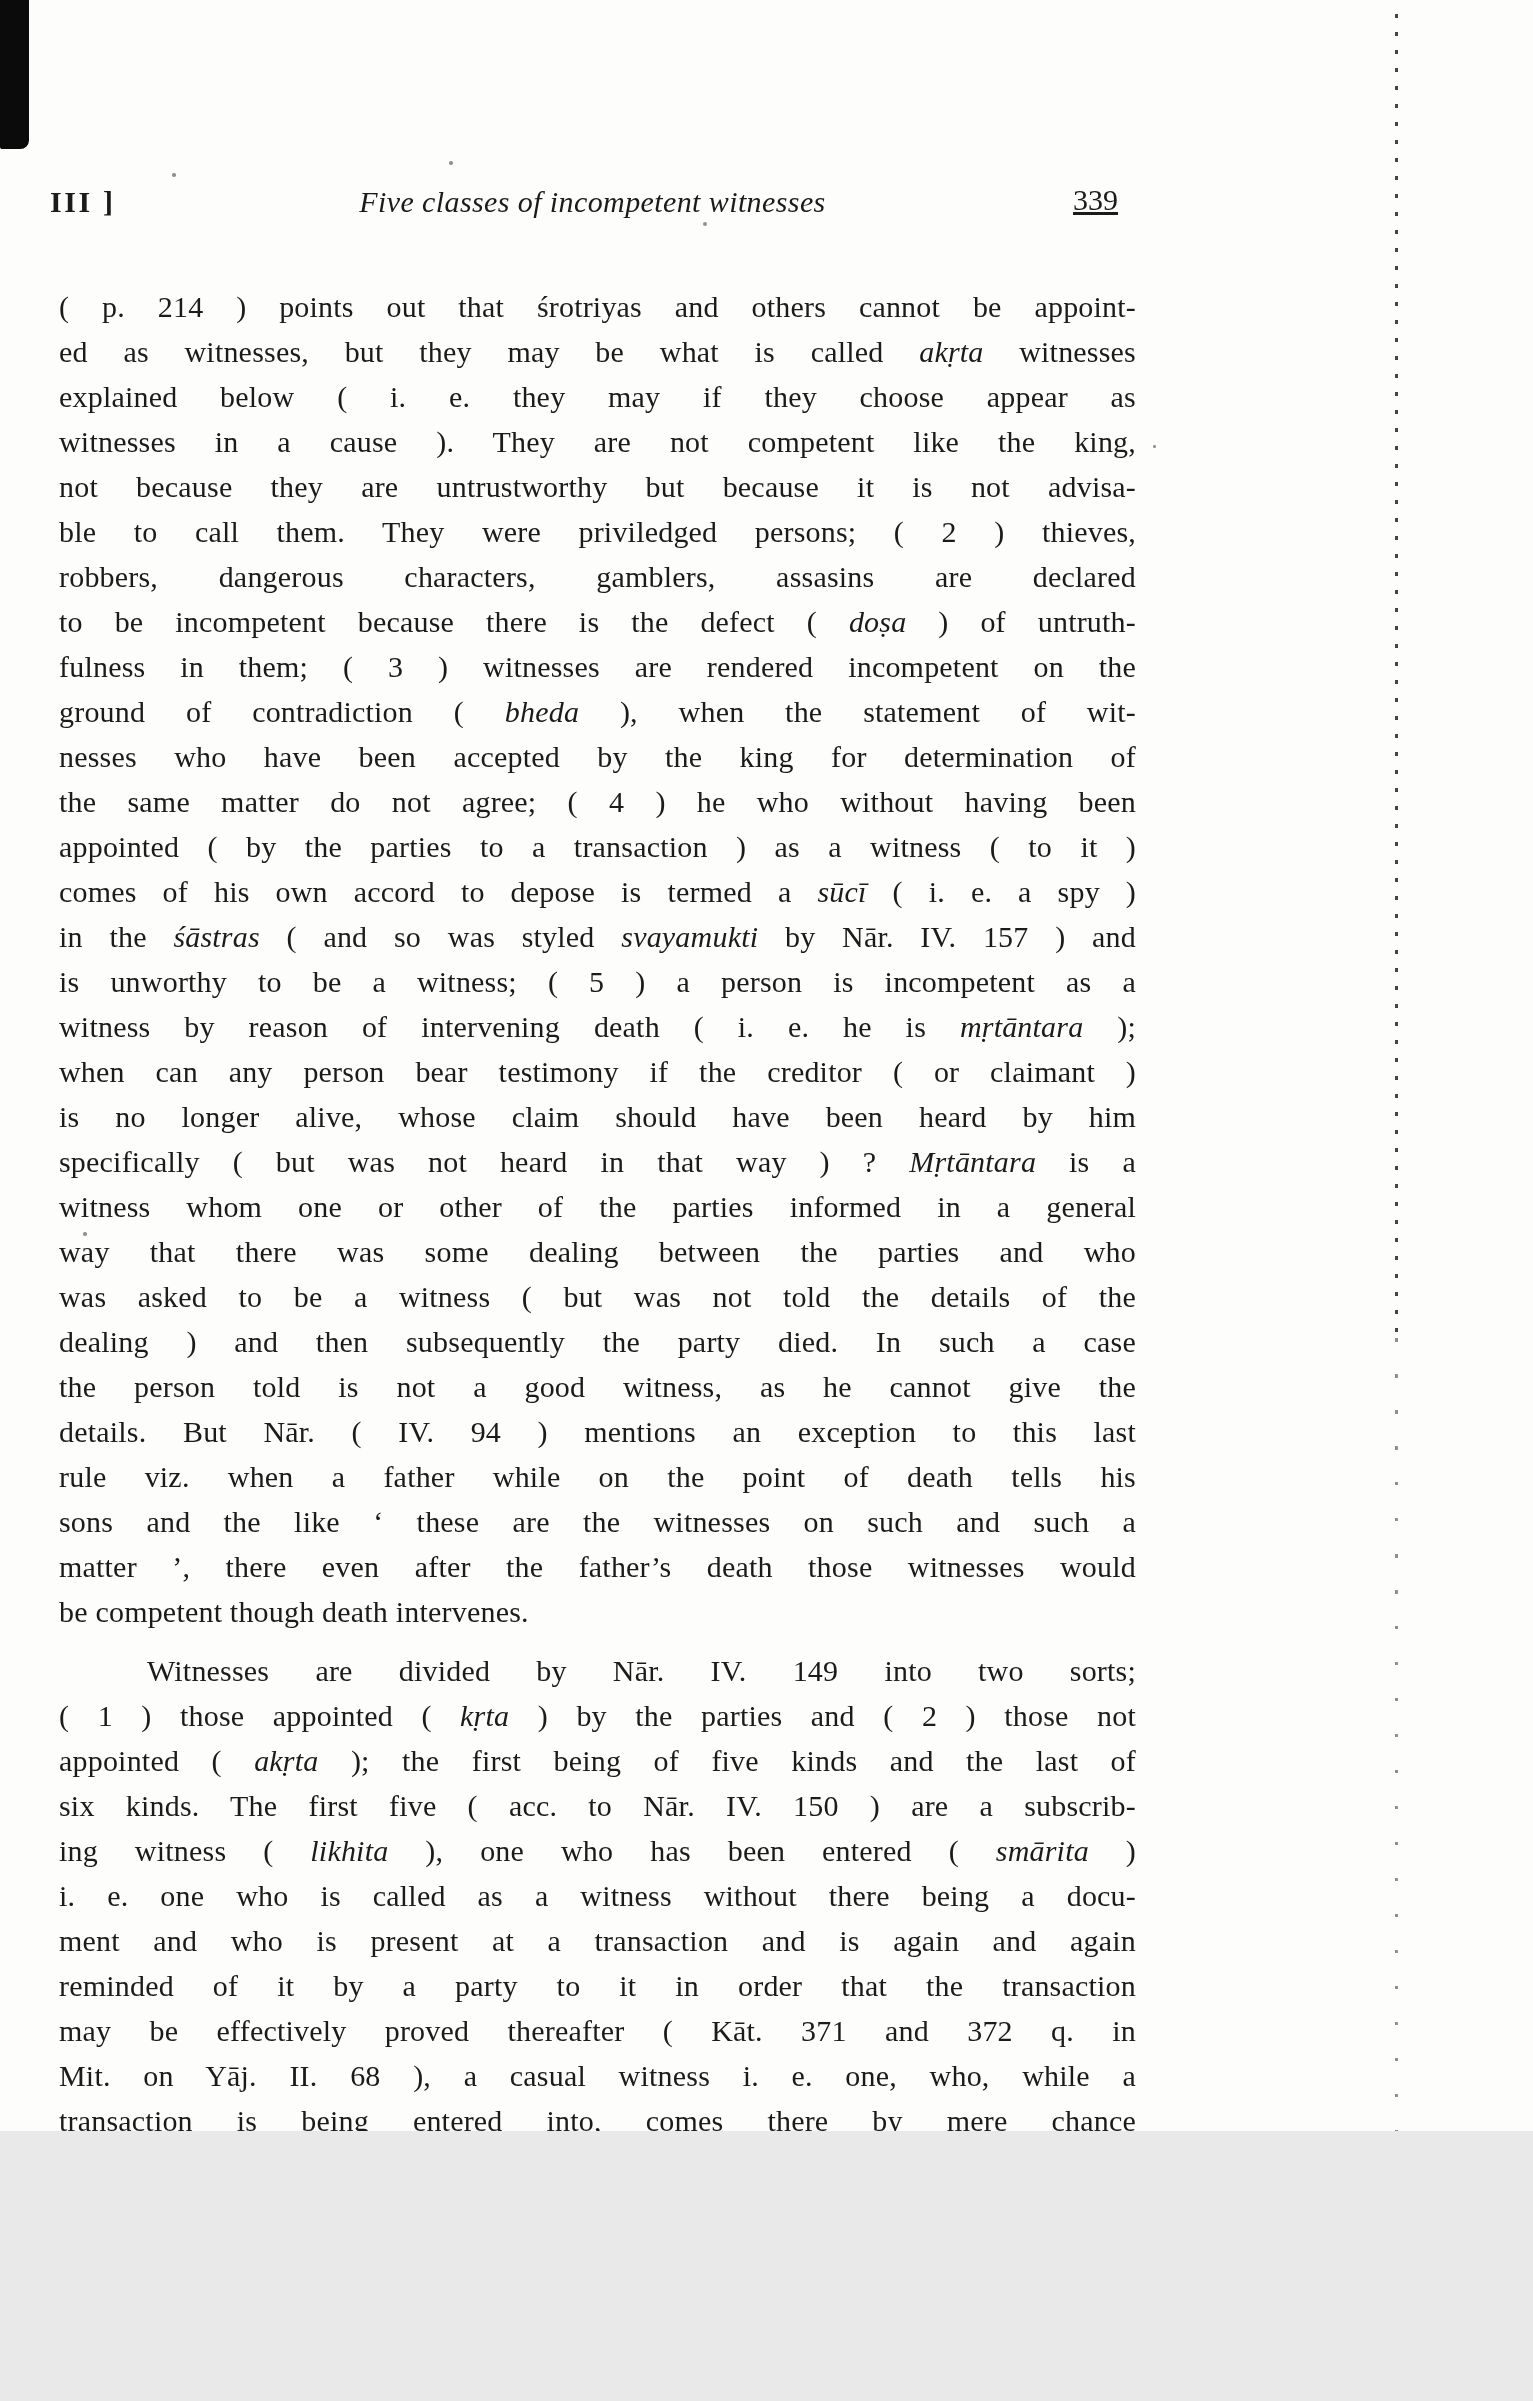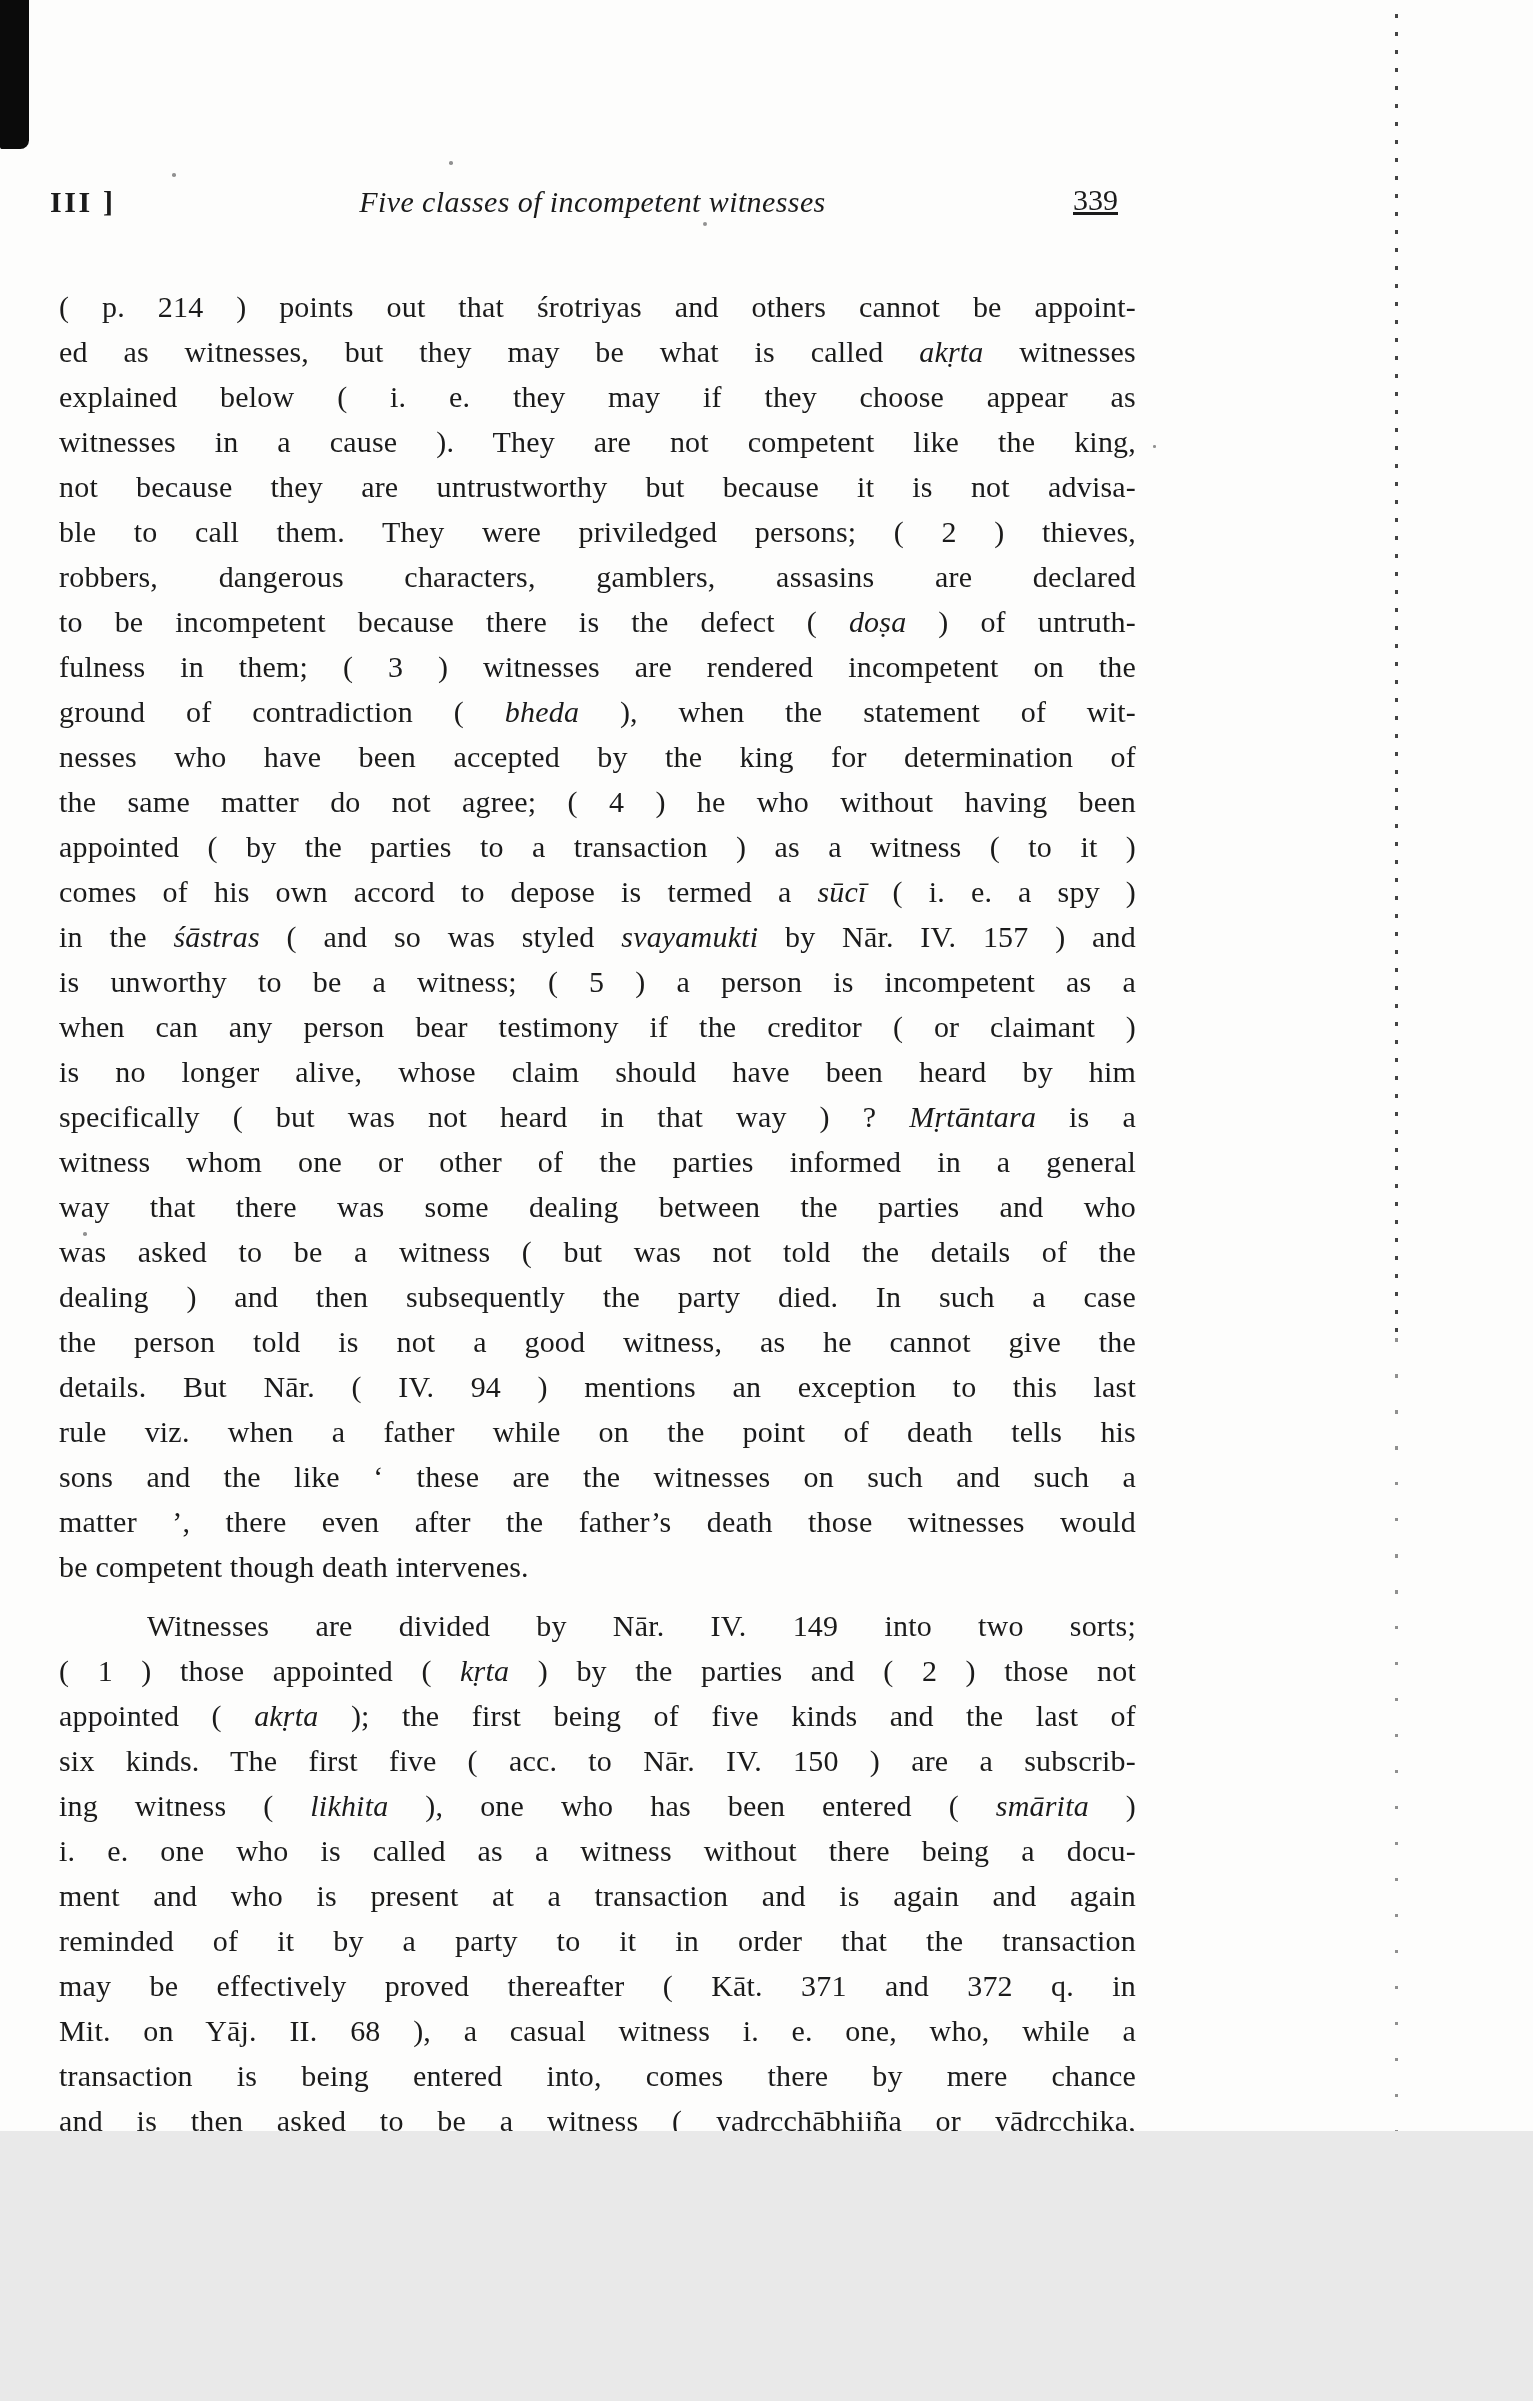--- a/index.html
+++ b/index.html
@@ -116,20 +116,21 @@
         <div class="line"><span>robbers, dangerous characters, gamblers, assasins are declared</span></div>
         <div class="line"><span>to be incompetent because there is the defect ( </span><span class="em">doṣa</span><span> ) of untruth-</span></div>
         <div class="line"><span>fulness in them; ( 3 ) witnesses are rendered incompetent on the</span></div>
         <div class="line"><span>ground of contradiction ( </span><span class="em">bheda</span><span> ), when the statement of wit-</span></div>
         <div class="line"><span>nesses who have been accepted by the king for determination of</span></div>
         <div class="line"><span>the same matter do not agree; ( 4 ) he who without having been</span></div>
         <div class="line"><span>appointed ( by the parties to a transaction ) as a witness ( to it )</span></div>
         <div class="line"><span>comes of his own accord to depose is termed a </span><span class="em">sūcī</span><span> ( i. e. a spy )</span></div>
         <div class="line"><span>in the </span><span class="em">śāstras</span><span> ( and so was styled </span><span class="em">svayamukti</span><span> by Nār. IV. 157 ) and</span></div>
         <div class="line"><span>is unworthy to be a witness; ( 5 ) a person is incompetent as a</span></div>
+        <div class="line"><span>witness by reason of intervening death ( i. e. he is </span><span class="em">mṛtāntara</span><span> );</span></div>
         <div class="line"><span>when can any person bear testimony if the creditor ( or claimant )</span></div>
         <div class="line"><span>is no longer alive, whose claim should have been heard by him</span></div>
         <div class="line"><span>specifically ( but was not heard in that way ) ?  </span><span class="em">Mṛtāntara</span><span> is a</span></div>
         <div class="line"><span>witness whom one or other of the parties informed in a general</span></div>
         <div class="line"><span>way that there was some dealing between the parties and who</span></div>
         <div class="line"><span>was asked to be a witness ( but was not told the details of the</span></div>
         <div class="line"><span>dealing ) and then subsequently the party died.  In such a case</span></div>
         <div class="line"><span>the person told is not a good witness, as he cannot give the</span></div>
         <div class="line"><span>details.  But Nār. ( IV. 94 ) mentions an exception to this last</span></div>
         <div class="line"><span>rule viz. when a father while on the point of death tells his</span></div>

